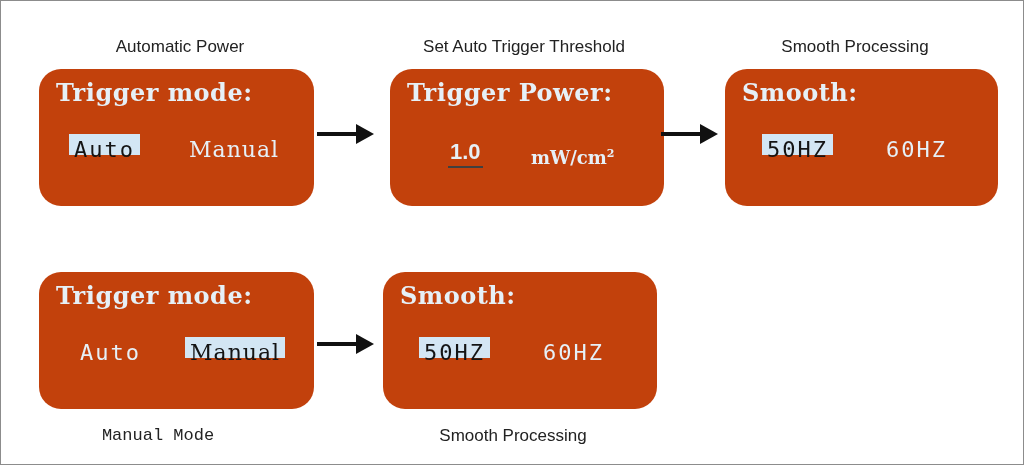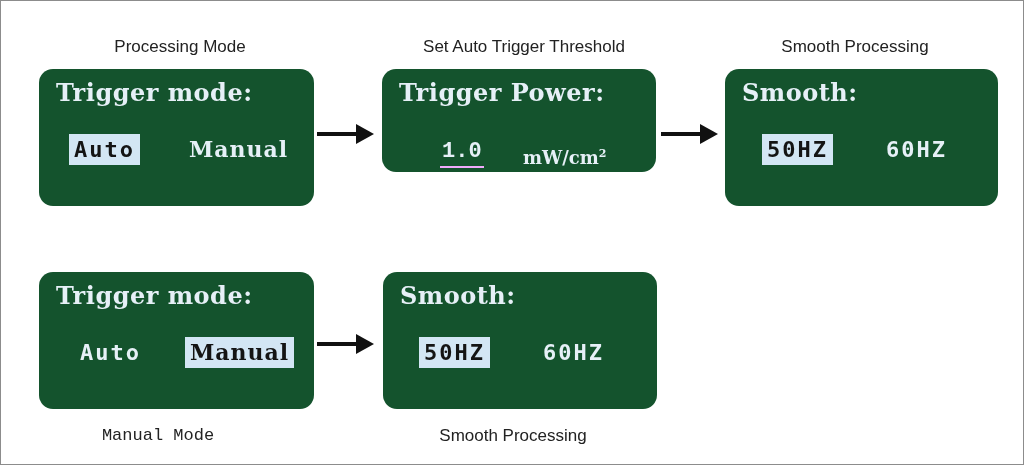--- a/index.html
+++ b/index.html
@@ -7,71 +7,71 @@
     .frame {
       position: absolute; left: 0; top: 0; width: 1022px; height: 463px;
       border: 1px solid #8c8c8c; box-sizing: content-box; background: #ffffff;
     }
     .caption {
       position: absolute; font-family: "Liberation Sans", "DejaVu Sans", sans-serif;
       font-size: 17px; color: #222222; white-space: nowrap; text-align: center;
       transform: translateX(-50%);
     }
     .screen {
-      position: absolute; background: #14532d; border-radius: 14px;
+      position: absolute; background: #c2410c; border-radius: 22px;
       color: #e6f0f7;
       font-family: "DejaVu Serif", "Liberation Serif", serif; font-weight: bold;
     }
     .screen .heading {
       position: absolute; left: 17px; top: 9px; font-size: 24px; letter-spacing: 0.5px;
       white-space: nowrap;
     }
     .opt {
-      position: absolute; font-size: 22px; white-space: nowrap; line-height: 31px; height: 31px;
+      position: absolute; font-size: 22px; white-space: nowrap; line-height: 31px; height: 21px;
       padding: 0 5px; letter-spacing: 1px;
-      font-family: "DejaVu Serif", "Liberation Serif", serif; font-weight: bold;
+      font-family: "DejaVu Serif", "Liberation Serif", serif; font-weight: normal;
     }
     .opt.selected { background: #d3e6f4; color: #141414; }
     .mono { font-family: "DejaVu Sans Mono", "Liberation Mono", monospace; letter-spacing: 2px; }
     .value {
       position: absolute; font-size: 22px; line-height: 28px; white-space: nowrap;
-      border-bottom: 2px solid #f0abfc; padding: 0 2px;
-      font-family: Liberation Mono, monospace; font-weight: bold;
+      border-bottom: 2px solid #404040; padding: 0 2px;
+      font-family: Liberation Sans, sans-serif; font-weight: bold;
     }
     .unit { position: absolute; font-size: 18px; line-height: 28px; white-space: nowrap; text-align: center; }
     .unit sup { font-size: 11px; }
     .arrow { position: absolute; height: 20px; }
     .arrow .shaft { position: absolute; left: 0; top: 8px; height: 4px; background: #111; }
     .arrow .head {
       position: absolute; top: 0; width: 0; height: 0;
       border-top: 10px solid transparent; border-bottom: 10px solid transparent;
       border-left: 18px solid #111;
     }
   </style>
 </head>
 <body>
 
 <div class="frame"></div>
 
-<div class="caption" style="left:180px; top:37px;">Processing Mode</div>
+<div class="caption" style="left:180px; top:37px;">Automatic Power</div>
 <div class="caption" style="left:524px; top:37px;">Set Auto Trigger Threshold</div>
 <div class="caption" style="left:855px; top:37px;">Smooth Processing</div>
 
 <div class="screen" style="left:39px; top:69px; width:275px; height:137px;">
   <div class="heading">Trigger mode:</div>
   <div class="opt mono selected" style="left:30px; top:65px;">Auto</div>
   <div class="opt" style="left:145px; top:65px;">Manual</div>
 </div>
 
 <div class="arrow" style="left:317px; top:124px; width:57px;">
   <div class="shaft" style="width:42px;"></div>
   <div class="head" style="left:39px;"></div>
 </div>
 
-<div class="screen" style="left:382px; top:69px; width:274px; height:103px;">
+<div class="screen" style="left:390px; top:69px; width:274px; height:137px;">
   <div class="heading">Trigger Power:</div>
   <div class="value" style="left:58px; top:69px;">1.0</div>
   <div class="unit" style="left:141px; top:71px;"><span>mW/cm</span><sup>2</sup></div>
 </div>
 
 <div class="arrow" style="left:661px; top:124px; width:57px;">
   <div class="shaft" style="width:42px;"></div>
   <div class="head" style="left:39px;"></div>
 </div>
 

